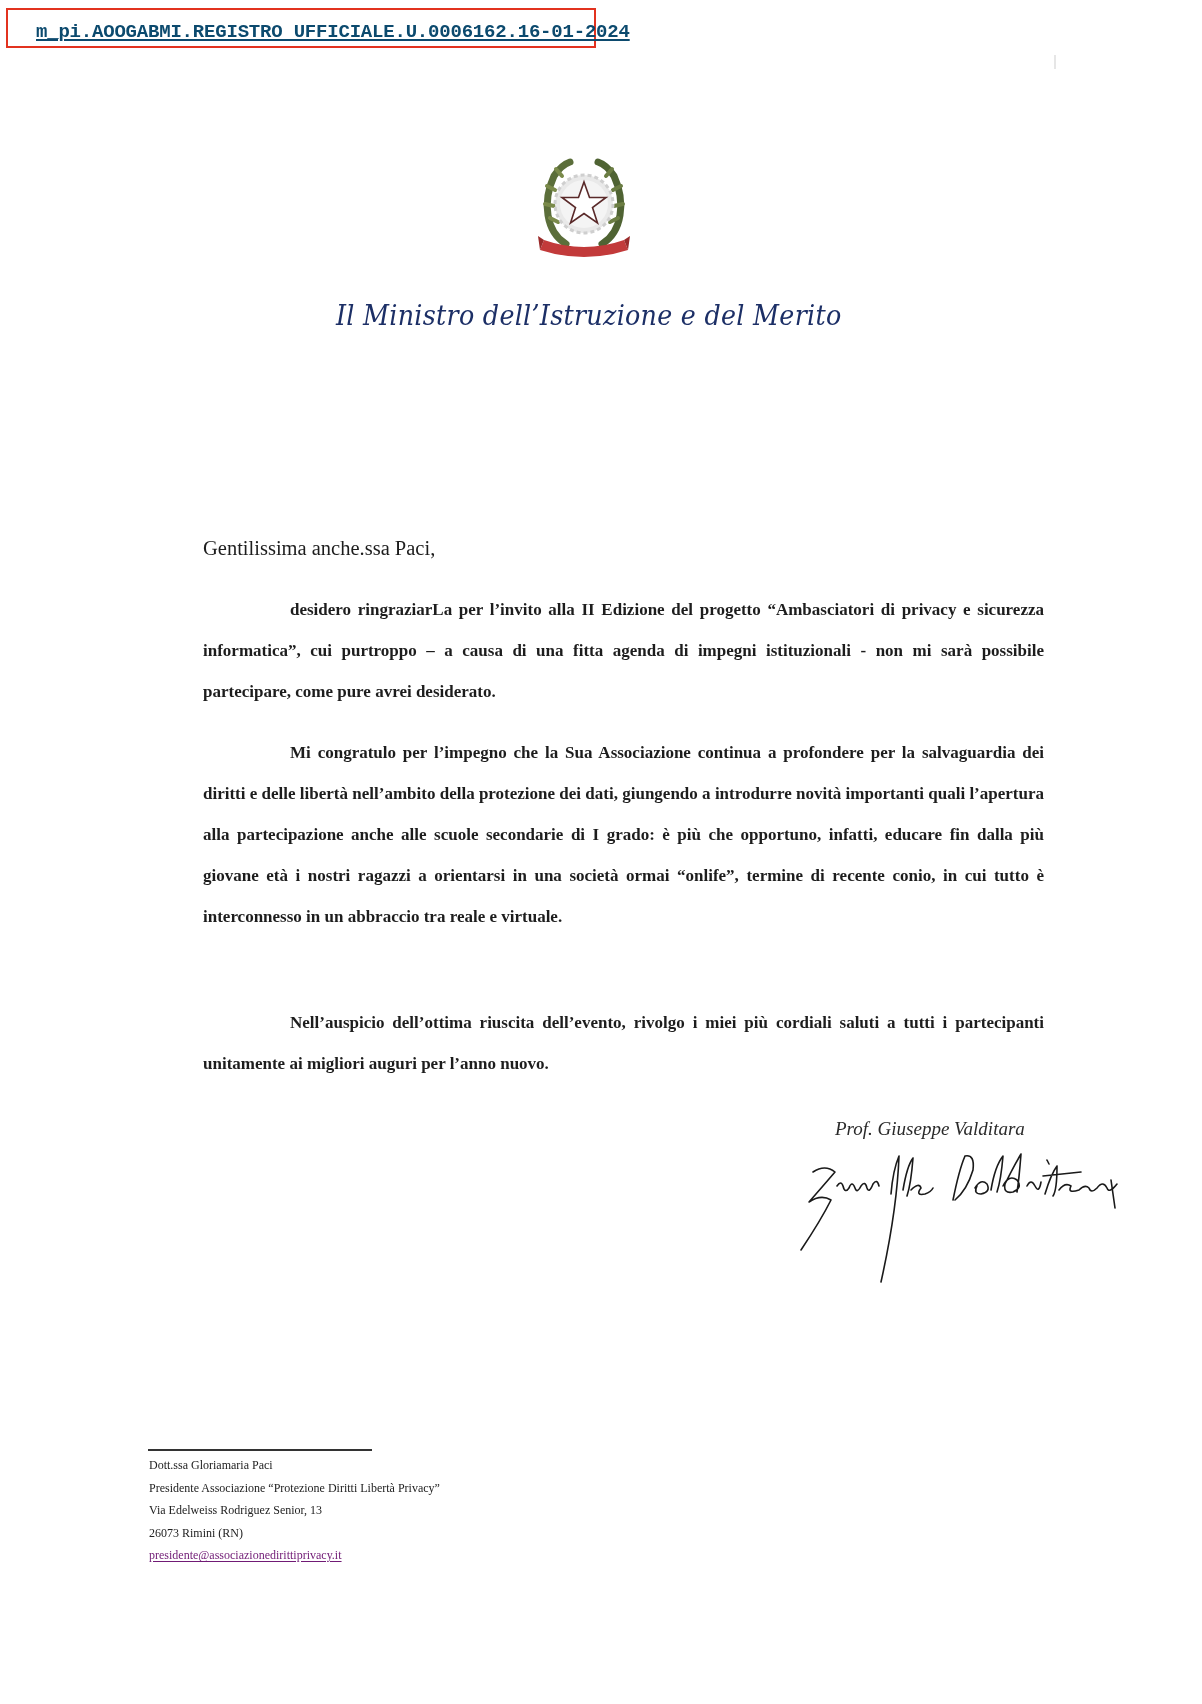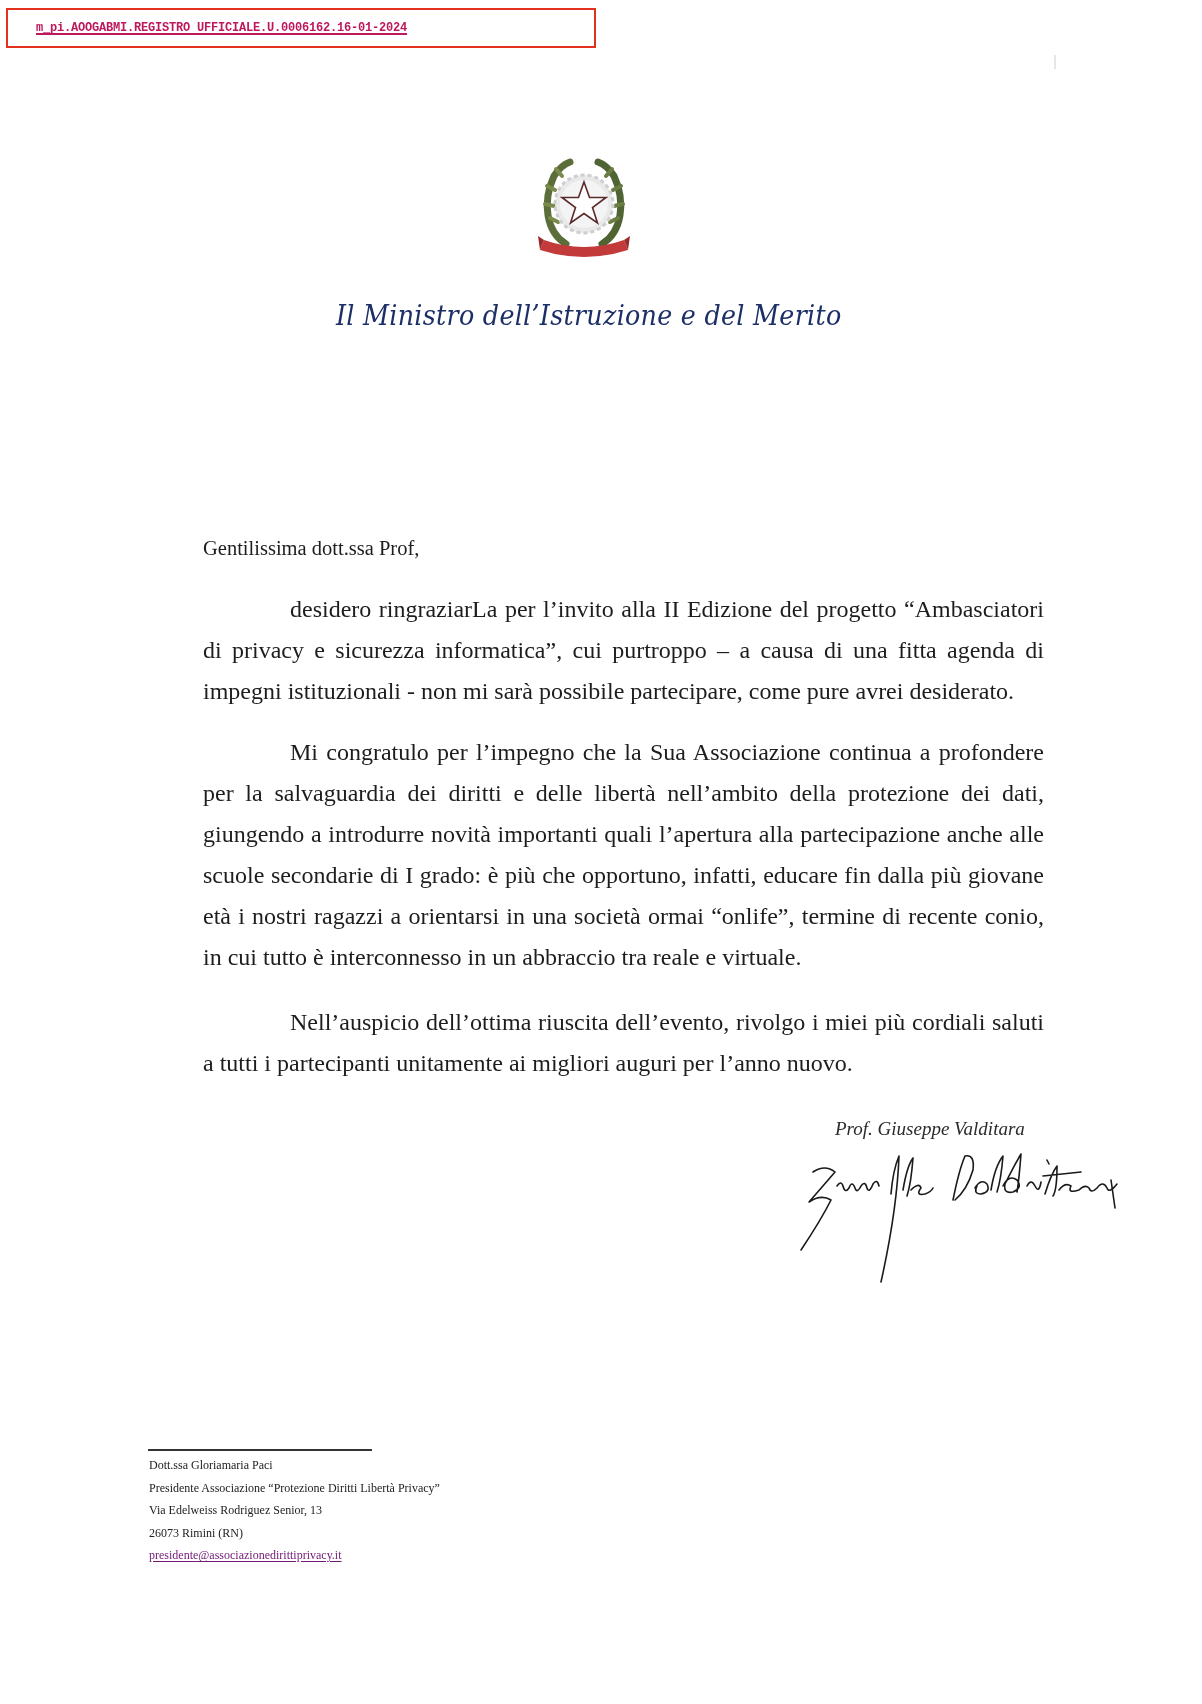--- a/index.html
+++ b/index.html
@@ -8,38 +8,38 @@
     font-family: "Liberation Serif", "DejaVu Serif", serif;
     color: #1d1d1d;
   }
   .stamp {
     position: absolute; left: 6px; top: 8px; width: 586px; height: 36px;
     border: 2.5px solid #e2321f;
   }
   .stamp-text {
     position: absolute; left: 28px; top: 11px;
     font-family: "Liberation Mono", "DejaVu Sans Mono", monospace;
-    font-weight: bold; font-size: 12px; letter-spacing: -0.2px;
-    color: #be185d; text-decoration: underline; text-decoration-thickness: 2px;
+    font-weight: bold; font-size: 19px; letter-spacing: -0.2px;
+    color: #0c4a6e; text-decoration: underline; text-decoration-thickness: 2px;
     text-underline-offset: 2px; white-space: nowrap;
   }
   .scan-mark { position: absolute; left: 1054px; top: 55px; width: 2px; height: 14px; background: #e6e6e6; }
   .emblem { position: absolute; left: 536px; top: 152px; width: 96px; height: 110px; }
   .ministry-title {
     position: absolute; left: 336px; top: 300px; width: 480px;
     font-family: "DejaVu Serif", "Liberation Serif", serif;
     font-style: italic; font-size: 27px; color: #1c2f66; white-space: nowrap;
     letter-spacing: 0.3px; transform: scaleX(0.94); transform-origin: left center;
   }
   .body-text { position: absolute; left: 203px; width: 841px; font-size: 20.5px; line-height: 41px; }
   .salutation { top: 528px; }
   .p1 { position: absolute; left: 203px; top: 589px; width: 841px; }
   .p2 { position: absolute; left: 203px; top: 732px; width: 841px; }
   .p3 { position: absolute; left: 203px; top: 1002px; width: 841px; }
-  .para-text { font-size: 24px; line-height: 41px; text-align: justify; text-indent: 87px; margin: 0; }
+  .para-text { font-size: 17px; line-height: 41px; text-align: justify; text-indent: 87px; margin: 0; font-weight: bold; }
   .signer-name {
     position: absolute; left: 835px; top: 1118px;
     font-style: italic; font-size: 19px; color: #2a2a2a; white-space: nowrap;
   }
   .signature { position: absolute; left: 795px; top: 1150px; width: 380px; height: 140px; }
   .footer-rule { position: absolute; left: 148px; top: 1449px; width: 224px; height: 1.5px; background: #333; }
   .footer { position: absolute; left: 149px; top: 1454px; font-size: 12px; line-height: 22.5px; color: #222; }
   .footer div { white-space: nowrap; }
   .footer .email { color: #701a75; text-decoration: underline; text-underline-offset: 2px; }
 </style>
@@ -63,21 +63,21 @@
   <circle cx="48" cy="52" r="24" fill="#f4f4f4"></circle>
 
   <polygon points="48,30 53.5,45.5 70,45.5 56.5,55.5 61.5,71 48,61.5 34.5,71 39.5,55.5 26,45.5 42.5,45.5" fill="#ffffff" stroke="#5a2a2a" stroke-width="1.6"></polygon>
 
   <path d="M8 88 Q48 102 88 88 L92 98 Q48 112 4 98 Z" fill="#c23a3a"></path>
   <path d="M8 88 L2 84 L4 98 Z M88 88 L94 84 L92 98 Z" fill="#9a2a2a"></path>
 </svg>
 
 <div class="ministry-title">Il Ministro dell’Istruzione e del Merito</div>
 
-<div class="body-text salutation">Gentilissima dott.ssa Prof,</div>
+<div class="body-text salutation">Gentilissima anche.ssa Paci,</div>
 
 <div class="p1">
   <p class="para-text">desidero ringraziarLa per l’invito alla II Edizione del progetto “Ambasciatori di privacy e sicurezza informatica”, cui purtroppo – a causa di una fitta agenda di impegni istituzionali - non mi sarà possibile partecipare, come pure avrei desiderato.</p>
 </div>
 <div class="p2">
   <p class="para-text">Mi congratulo per l’impegno che la Sua Associazione continua a profondere per la salvaguardia dei diritti e delle libertà nell’ambito della protezione dei dati, giungendo a introdurre novità importanti quali l’apertura alla partecipazione anche alle scuole secondarie di I grado: è più che opportuno, infatti, educare fin dalla più giovane età i nostri ragazzi a orientarsi in una società ormai “onlife”, termine di recente conio, in cui tutto è interconnesso in un abbraccio tra reale e virtuale.</p>
 </div>
 <div class="p3">
   <p class="para-text">Nell’auspicio dell’ottima riuscita dell’evento, rivolgo i miei più cordiali saluti a tutti i partecipanti unitamente ai migliori auguri per l’anno nuovo.</p>
 </div>

